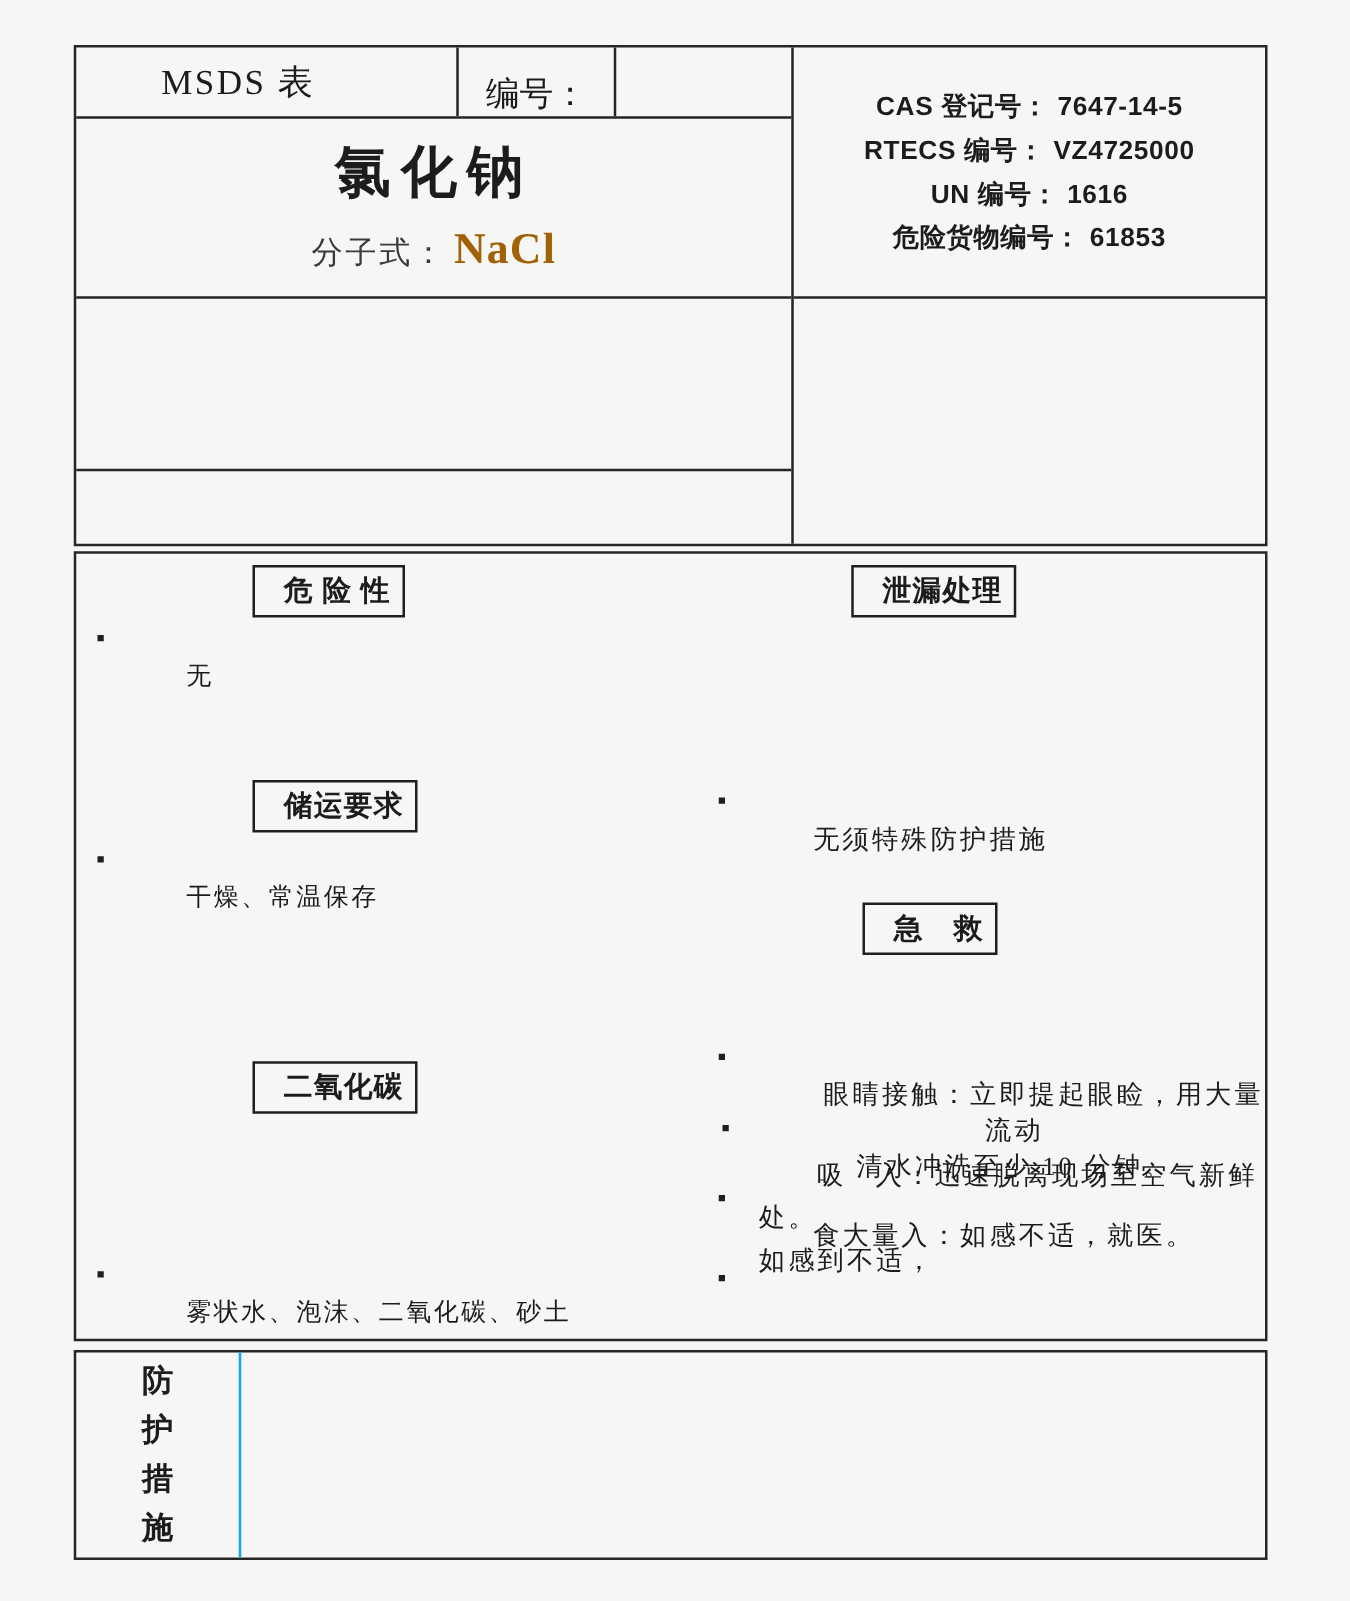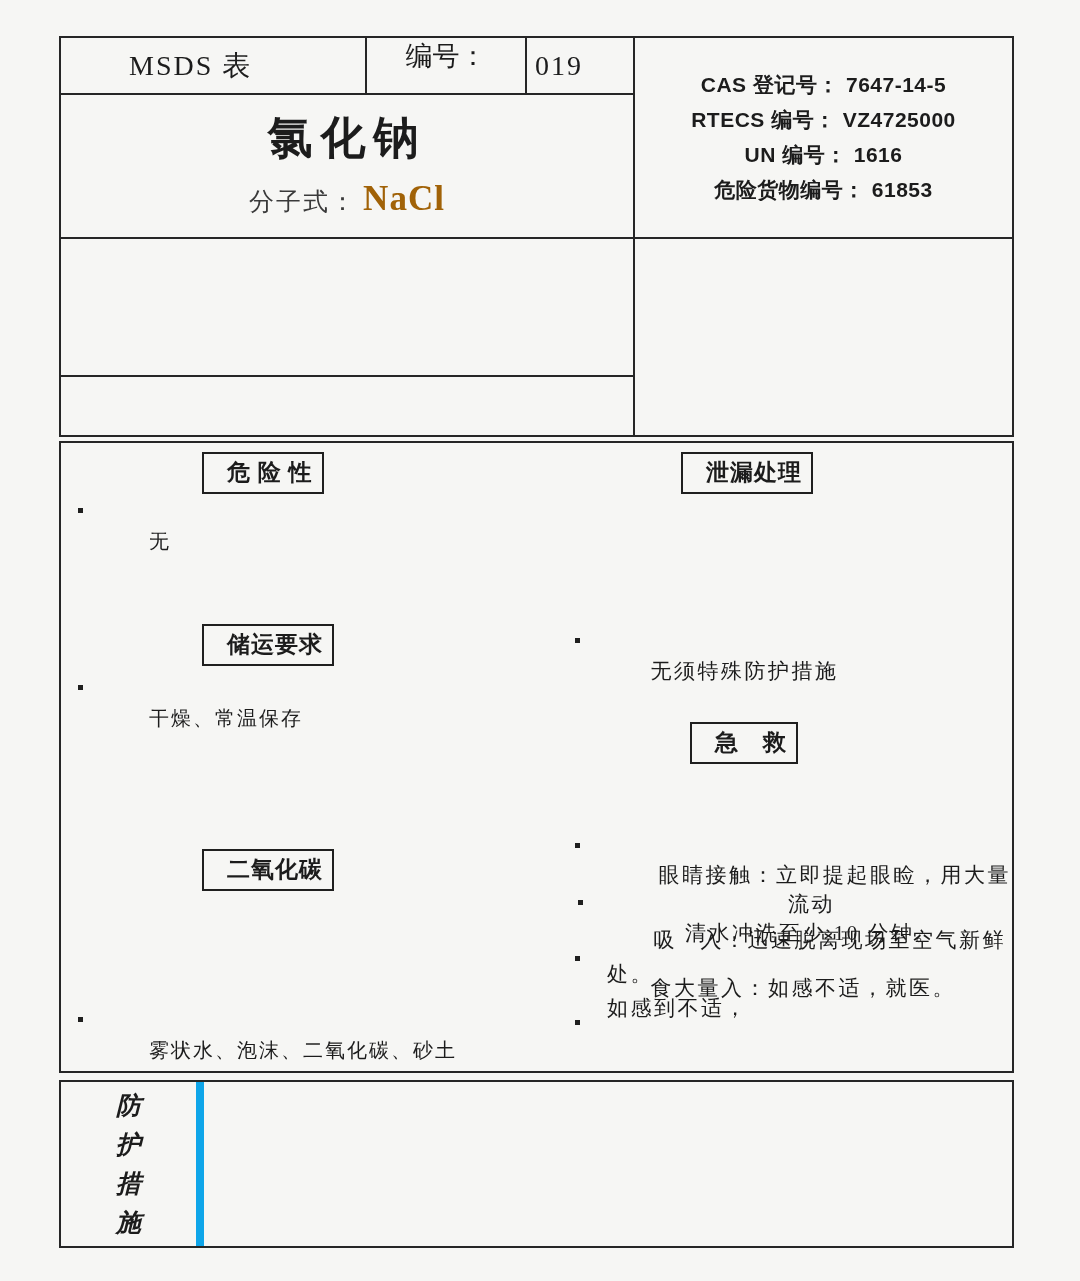--- a/index.html
+++ b/index.html
@@ -17,22 +17,22 @@
     border: 2px solid #262626; display: flex;
   }
   .hdr-left { width: 574px; border-right: 2px solid #262626; display: flex; flex-direction: column; }
   .hl-row1 { height: 57px; display: flex; border-bottom: 2px solid #262626; }
   .c-msds {
     width: 306px; border-right: 2px solid #262626;
     display: flex; align-items: center; padding-left: 68px;
     font-size: 28px; letter-spacing: 2px;
   }
   .c-numlbl {
-    width: 160px; border-right: 2px solid #262626;
-    display: flex; align-items: flex-start; justify-content: center; font-size: 27px;
+    width: 126px; border-right: 2px solid #262626;
+    display: flex; align-items: flex-end; justify-content: center; font-size: 27px;
   }
   .c-numval { flex: 1; display: flex; align-items: center; padding-left: 8px; font-size: 28px; letter-spacing: 2px; }
   .hl-row2 {
     height: 144px; border-bottom: 2px solid #262626;
     display: flex; flex-direction: column; align-items: center; justify-content: center;
   }
   .chem-name { font-size: 45px; font-weight: bold; letter-spacing: 8px; line-height: 1; margin-top: 2px; }
   .formula-line { margin-top: 18px; font-size: 25px; color: #3a3a3a; letter-spacing: 2px; }
   .f-val { font-size: 35px; font-weight: bold; color: #a16207; margin-left: 6px; letter-spacing: 1px; }
   .hl-row3 { height: 138px; border-bottom: 2px solid #262626; }
@@ -69,45 +69,42 @@
     background: #1f1f1f;
   }
   .lone-blt { position: absolute; width: 5px; height: 5px; background: #1f1f1f; }
 
   
   .bottom {
     position: absolute; left: 59px; top: 1080px; width: 955px; height: 168px;
     border: 2px solid #262626; display: flex;
   }
   .b-left {
-    width: 143px; border-right: 8px solid #0ea5e9;
-    display: flex; align-items: center; justify-content: center; font-style: italic;
+    width: 132px; border-right: 2px solid #0ea5e9;
+    display: flex; align-items: center; justify-content: center;
   }
   .vert-title {
     width: 30px; font-size: 25px; font-weight: bold; line-height: 39px;
     word-break: break-all; text-align: center; letter-spacing: 0;
   }
   .b-right { flex: 1; }
 </style>
 </head>
 <body>
 
 <div class="page">
 
   <div class="hdr">
     <div class="hdr-left">
       <div class="hl-row1">
         <div class="c-msds">
           <span>MSDS 表</span>
         </div>
         <div class="c-numlbl">
           <span>编号：</span>
-        </div>
-        <div class="c-numval">
-          <span>019</span>
         </div>
       </div>
       <div class="hl-row2">
         <div class="chem-name">氯化钠</div>
         <div class="formula-line">
           <span>分子式：</span><span class="f-val">NaCl</span>
         </div>
       </div>
       <div class="hl-row3"></div>
       <div class="hl-row4"></div>

